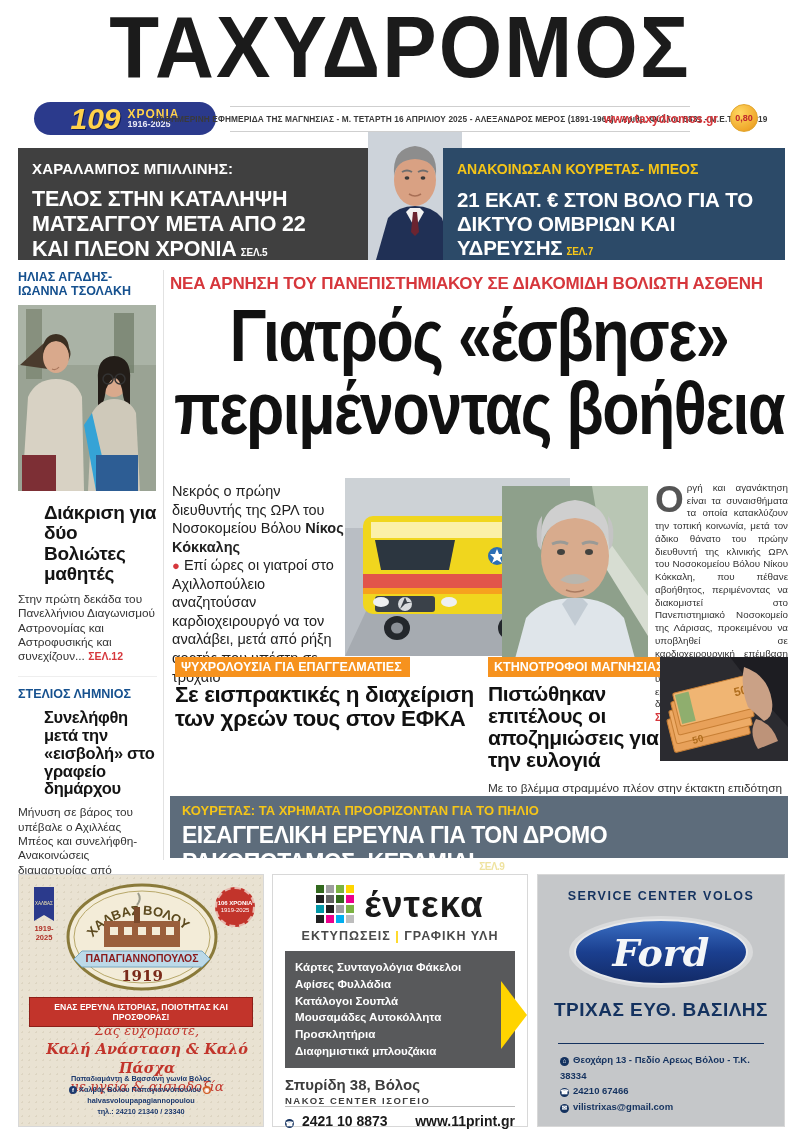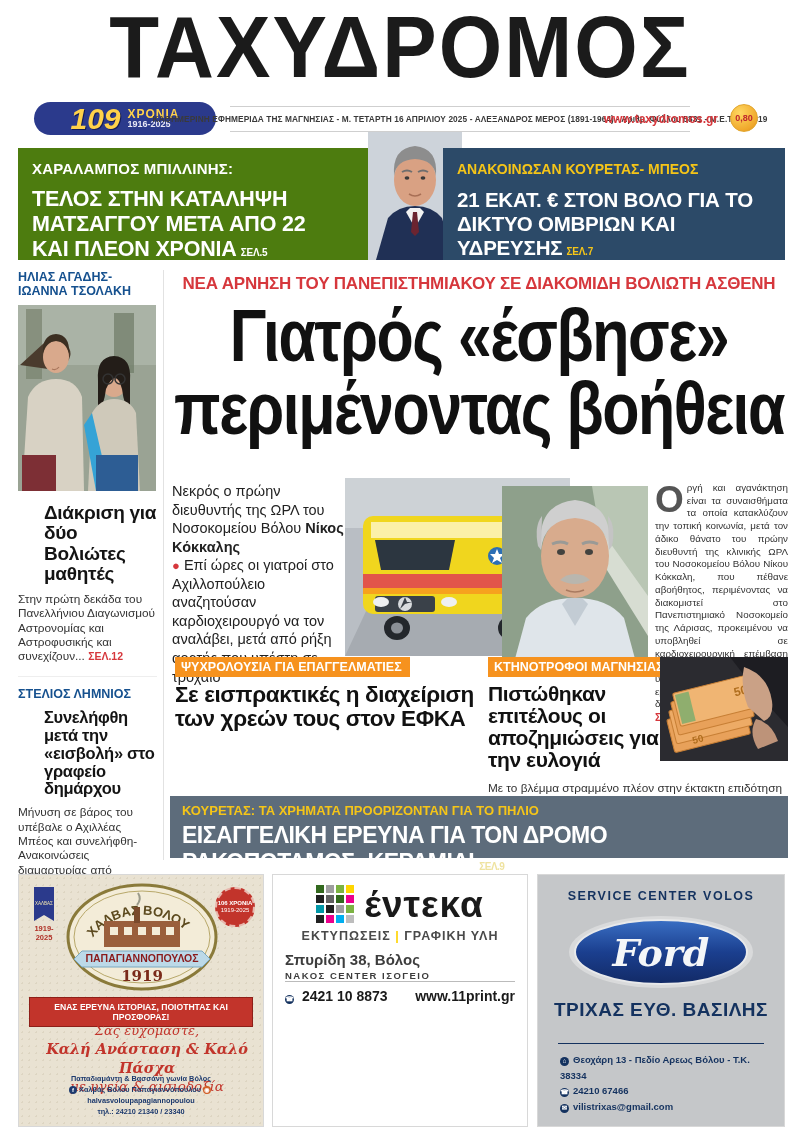--- a/index.html
+++ b/index.html
@@ -32,21 +32,21 @@
   .price-coin{
     position:absolute; right:8px; top:4px; width:28px; height:28px; border-radius:50%;
     background:radial-gradient(circle at 35% 30%, #ffd861, #f0a82c 70%, #d98c14);
     display:flex; align-items:center; justify-content:center;
     font-size:9px; font-weight:800; color:#c0272d; border:1px solid #e2a62e;
   }
 
   
   .banner-left{
     position:absolute; left:18px; top:148px; width:420px; height:112px;
-    background:#4d7c0f; color:#fff; padding:12px 0 16px 14px;
+    background:#404040; color:#fff; padding:12px 0 16px 14px;
   }
   .banner-left .kicker{ font-size:15px; font-weight:800; letter-spacing:0.2px; }
   .banner-left .headline{ margin-top:10px; width:312px; font-size:21.5px; font-weight:900; line-height:1.16; letter-spacing:-0.2px;}
   .banner-left .pg{ font-size:10px; font-weight:800; color:#fff; margin-left:4px;}
   .billinis-photo{ position:absolute; left:350px; top:-16px; width:94px; height:128px; }
 
   .banner-right{
     position:absolute; left:443px; top:148px; width:342px; height:112px;
     background:#2c4a68; color:#fff; padding:13px 0 0 14px;
   }
@@ -59,21 +59,21 @@
   .sb-kicker{ font-size:12.5px; font-weight:800; color:#16518f; line-height:1.15; }
   .sb-photo{ width:138px; height:186px; margin-top:6px; }
   .sb-headline{ font-size:19px; font-weight:900; color:#141414; line-height:1.08; margin-top:8px; letter-spacing:-0.3px;margin-left:26px;}
   .sb-headline.sm{ font-size:16.5px; }
   .sb-body{ font-size:11.8px; color:#333; line-height:1.22; margin-top:7px; }
   .pg-red{ color:#d6373c; font-weight:800; font-size:10.5px; }
   .sb-sep{ border:none; border-top:1px solid #eee; margin:12px 0 10px 0; }
 
   
   .lead-kicker{
-    position:absolute; left:170px; top:274px; width:618px; text-align:center;
+    position:absolute; left:170px; top:274px; width:618px; text-align:left;
     font-size:17px; font-weight:800; color:#d6373c; letter-spacing:-0.2px;
   }
   .lead-h1{
     position:absolute; left:170px; top:300px; width:618px; text-align:center;
     font-size:61px; font-weight:900; color:#111; line-height:0.98; letter-spacing:-1.5px;
     transform:scale(1,1.22); transform-origin:center top;
   }
   .lead-deck{ position:absolute; left:172px; top:482px; width:178px; font-size:14.5px; line-height:1.28; color:#222; }
   .lead-deck b{ font-weight:800; }
   .lead-deck .bullet{ color:#d6373c; font-size:13px; }
@@ -393,20 +393,29 @@
         <rect x="0" y="30" width="8" height="8" fill="#212121"></rect>
           <rect x="10" y="30" width="8" height="8" fill="#ec008c"></rect>
           <rect x="20" y="30" width="8" height="8" fill="#00aeef"></rect>
           <rect x="30" y="30" width="8" height="8" fill="#bdbdbd"></rect>
       </svg>
       <span class="enteka-name">έντεκα</span>
     </div>
     <div class="enteka-sub">
       <span>ΕΚΤΥΠΩΣΕΙΣ</span> <span class="bar">|</span> <span>ΓΡΑΦΙΚΗ ΥΛΗ</span>
     </div>
+    <div class="enteka-box">
+      <div>Κάρτες Συνταγολόγια Φάκελοι</div>
+      <div>Αφίσες Φυλλάδια</div>
+      <div>Κατάλογοι Σουπλά</div>
+      <div>Μουσαμάδες Αυτοκόλλητα</div>
+      <div>Προσκλητήρια</div>
+      <div>Διαφημιστικά μπλουζάκια</div>
+      <div class="enteka-tri"></div>
+    </div>
     <div class="enteka-addr1">Σπυρίδη 38, Βόλος</div>
     <div class="enteka-addr2">ΝΑΚΟΣ CENTER ΙΣΟΓΕΙΟ</div>
     <div class="enteka-phone">
       <span><span class="ci">☎</span> <span>2421 10 8873</span></span>
       <span>www.11print.gr</span>
     </div>
   </section>
 
   <section class="ad ad-ford">
     <div class="ford-header">SERVICE CENTER VOLOS</div>

